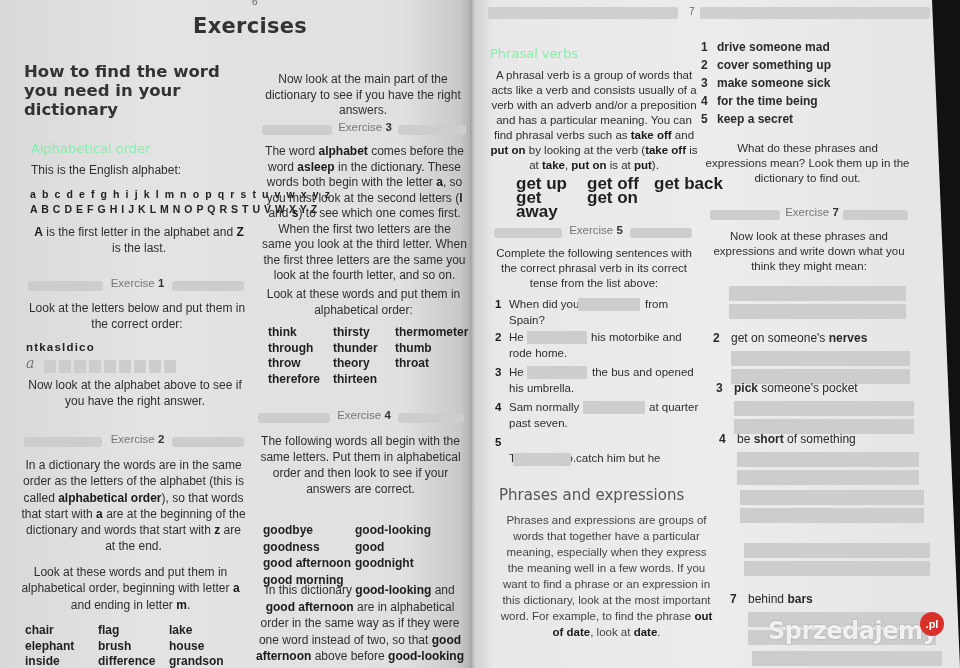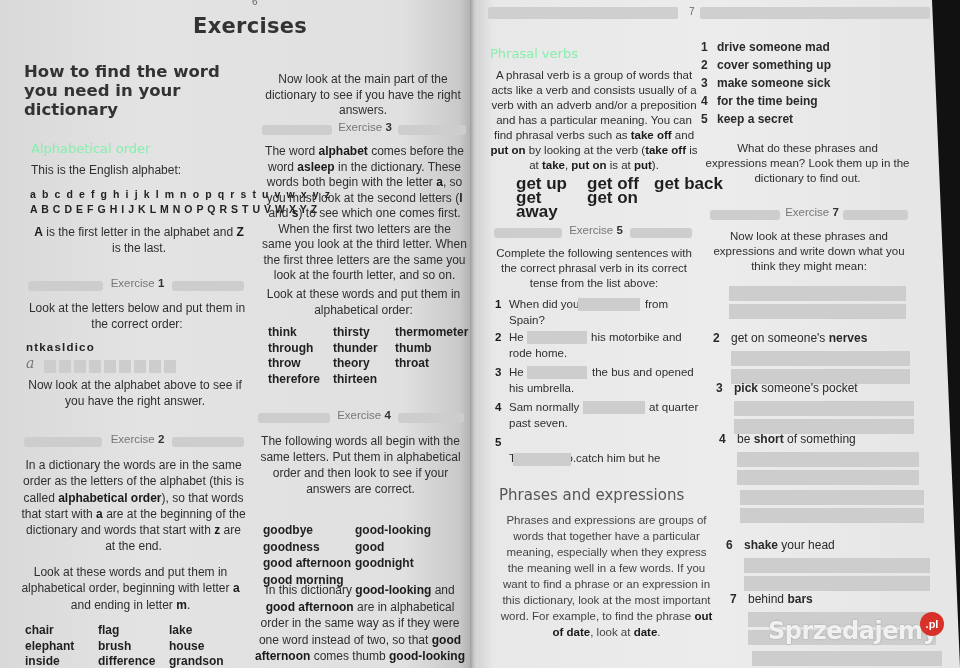--- a/index.html
+++ b/index.html
@@ -123,21 +123,21 @@
 <div class="abs para" style="left:258px;top:433px;width:205px;line-height:16px;">The following words all begin with the same letters. Put them in alphabetical order and then look to see if your answers are correct.</div>
 <div class="abs wordgrid" style="left:263px;top:506px;grid-template-columns:92px 100px;line-height:16.5px;margin-top:16px;">
   <span>goodbye</span>
   <span>good-looking</span>
   <span>goodness</span>
   <span>good</span>
   <span>good afternoon</span>
   <span>goodnight</span>
   <span>good morning</span>
 </div>
-<div class="abs para" style="left:251px;top:582px;width:218px;line-height:16.5px;"><span>In this dictionary </span><b>good-looking</b><span> and </span><b>good afternoon</b><span> are in alphabetical order in the same way as if they were one word instead of two, so that </span><b>good afternoon</b><span> comes thumb </span><b>good-looking</b><span> because </span><b>a</b></div>
+<div class="abs para" style="left:251px;top:582px;width:218px;line-height:16.5px;"><span>In this dictionary </span><b>good-looking</b><span> and </span><b>good afternoon</b><span> are in alphabetical order in the same way as if they were one word instead of two, so that </span><b>good afternoon</b><span> above before </span><b>good-looking</b><span> because </span><b>a</b></div>
 
 <div class="header-bar" style="left:488px;top:7px;width:190px;"></div>
 <div class="abs page-num" style="left:689px;top:6px;">7</div>
 <div class="header-bar" style="left:700px;top:7px;width:230px;"></div>
 
 <div class="abs h-sec" style="left:490px;top:46px;">Phrasal verbs</div>
 <div class="abs para" style="left:490px;top:68px;width:208px;line-height:15px;font-size:11.5px;"><span>A phrasal verb is a group of words that acts like a verb and consists usually of a verb with an adverb and/or a preposition and has a particular meaning. You can find phrasal verbs such as </span><b>take off</b><span> and </span><b>put on</b><span> by looking at the verb (</span><b>take off</b><span> is at </span><b>take</b><span>, </span><b>put on</b><span> is at </span><b>put</b><span>).</span></div>
 <div class="abs wordgrid" style="left:516px;top:177px;grid-template-columns:71px 67px 70px;font-size:17px;line-height:14px;">
   <span>get up</span>
   <span>get off</span>
@@ -237,21 +237,20 @@
 <div class="abs phr-item" style="left:719px;top:432px;width:200px;">
   <div class="lbl"><span class="n">4</span><span>be </span><b>short</b><span> of something</span></div>
   <div class="answer-line" style="margin-left:18px;margin-top:5px;"></div>
   <div class="answer-line" style="margin-left:18px;"></div>
 </div>
 <div class="abs phr-item" style="left:722px;top:485px;width:202px;">
   <div class="answer-line" style="margin-left:18px;margin-top:5px;"></div>
   <div class="answer-line" style="margin-left:18px;"></div>
 </div>
 <div class="abs phr-item" style="left:726px;top:538px;width:204px;">
-  <div class="lbl"><span class="n">6</span><span></span><b>shake</b><span> your head</span></div>
   <div class="answer-line" style="margin-left:18px;margin-top:5px;"></div>
   <div class="answer-line" style="margin-left:18px;"></div>
 </div>
 <div class="abs phr-item" style="left:730px;top:592px;width:206px;">
   <div class="lbl"><span class="n">7</span><span>behind </span><b>bars</b><span></span></div>
   <div class="answer-line" style="margin-left:18px;margin-top:5px;"></div>
   <div class="answer-line" style="margin-left:18px;"></div>
 </div>
 <div class="abs phr-item" style="left:734px;top:646px;width:208px;">
   <div class="answer-line" style="margin-left:18px;margin-top:5px;"></div>

